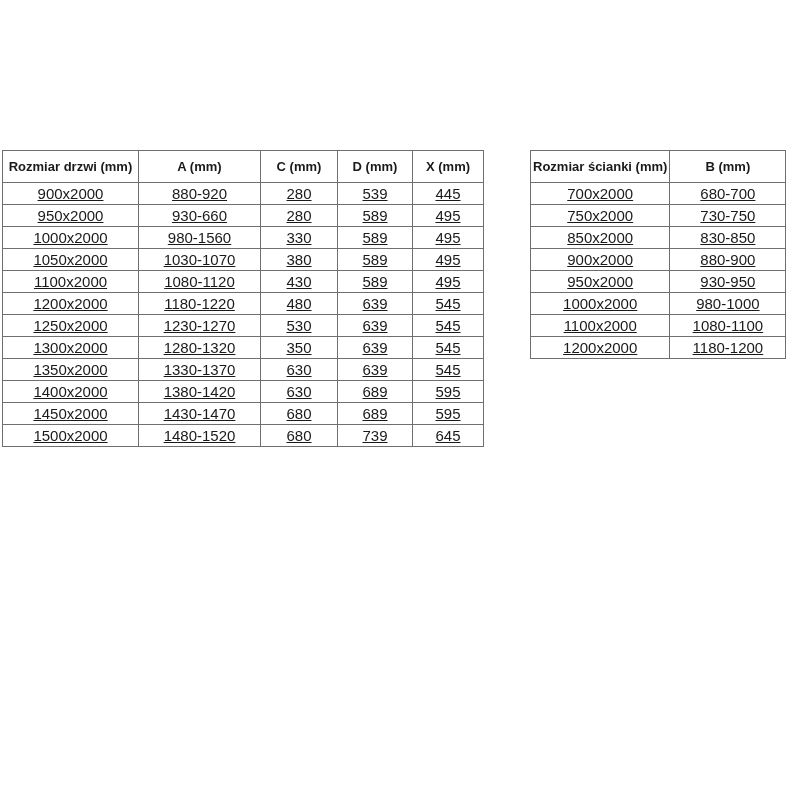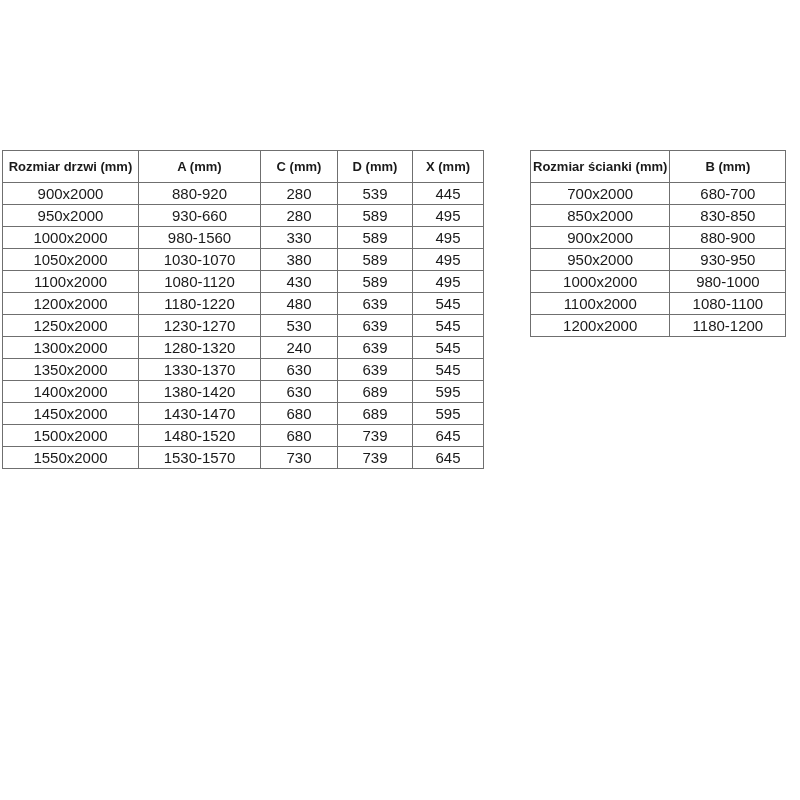--- a/index.html
+++ b/index.html
@@ -39,20 +39,21 @@
   }
   .spec-table {
     border: 1px solid #595959;
   }
   .spec-table thead tr {
     height: 32px;
     padding-left: 11px;
   }
   .spec-table tbody tr {
     height: 22px;
+    text-decoration: underline;
   }
   .spec-table th {
     font-size: 13px;
     font-weight: bold;
   }
   .spec-table td {
     font-size: 15px;
     font-weight: normal;
   }
 </style>
@@ -122,21 +123,21 @@
       <tr>
         <td>1250x2000</td>
         <td>1230-1270</td>
         <td>530</td>
         <td>639</td>
         <td>545</td>
       </tr>
       <tr>
         <td>1300x2000</td>
         <td>1280-1320</td>
-        <td>240</td>
+        <td>350</td>
         <td>639</td>
         <td>545</td>
       </tr>
       <tr>
         <td>1350x2000</td>
         <td>1330-1370</td>
         <td>630</td>
         <td>639</td>
         <td>545</td>
       </tr>
@@ -151,27 +152,20 @@
         <td>1450x2000</td>
         <td>1430-1470</td>
         <td>680</td>
         <td>689</td>
         <td>595</td>
       </tr>
       <tr>
         <td>1500x2000</td>
         <td>1480-1520</td>
         <td>680</td>
-        <td>739</td>
-        <td>645</td>
-      </tr>
-      <tr>
-        <td>1550x2000</td>
-        <td>1530-1570</td>
-        <td>730</td>
         <td>739</td>
         <td>645</td>
       </tr>
     </tbody>
 </table>
 
 <table id="wall-table" class="spec-table">
   <colgroup>
     <col style="width:139px">
     <col style="width:116px">
@@ -181,20 +175,24 @@
         <th>Rozmiar ścianki (mm)</th>
         <th>B (mm)</th>
       </tr>
   </thead>
   <tbody>
       <tr>
         <td>700x2000</td>
         <td>680-700</td>
       </tr>
       <tr>
+        <td>750x2000</td>
+        <td>730-750</td>
+      </tr>
+      <tr>
         <td>850x2000</td>
         <td>830-850</td>
       </tr>
       <tr>
         <td>900x2000</td>
         <td>880-900</td>
       </tr>
       <tr>
         <td>950x2000</td>
         <td>930-950</td>

